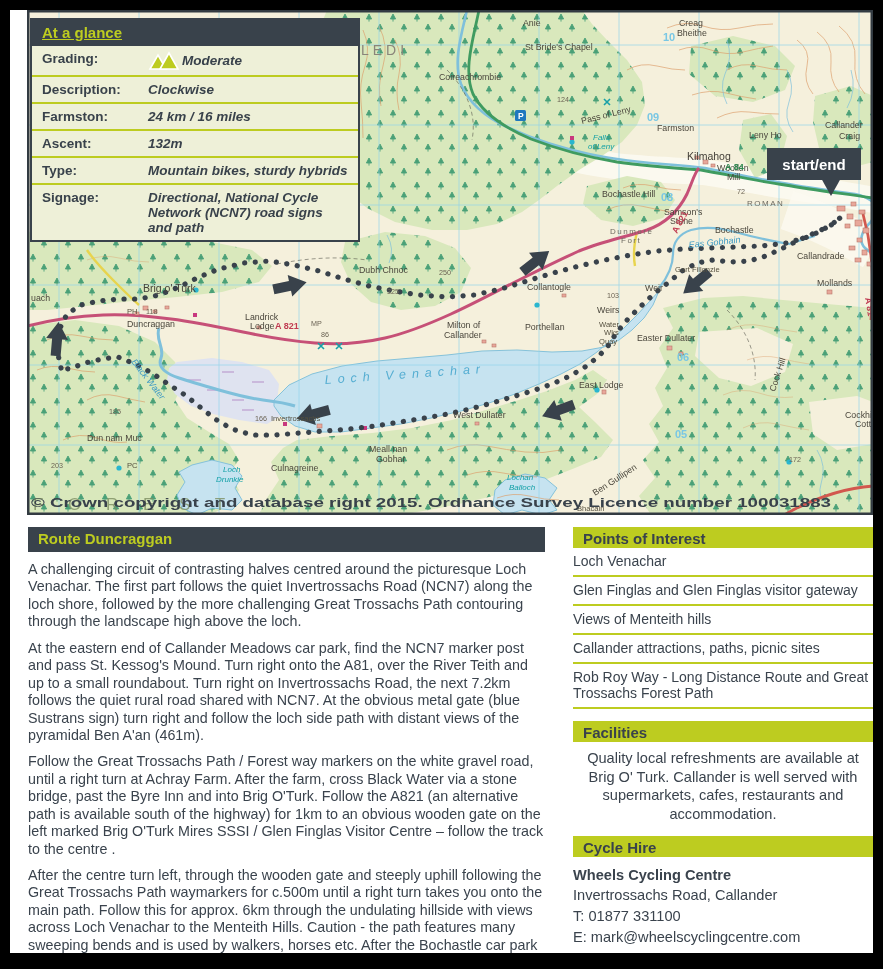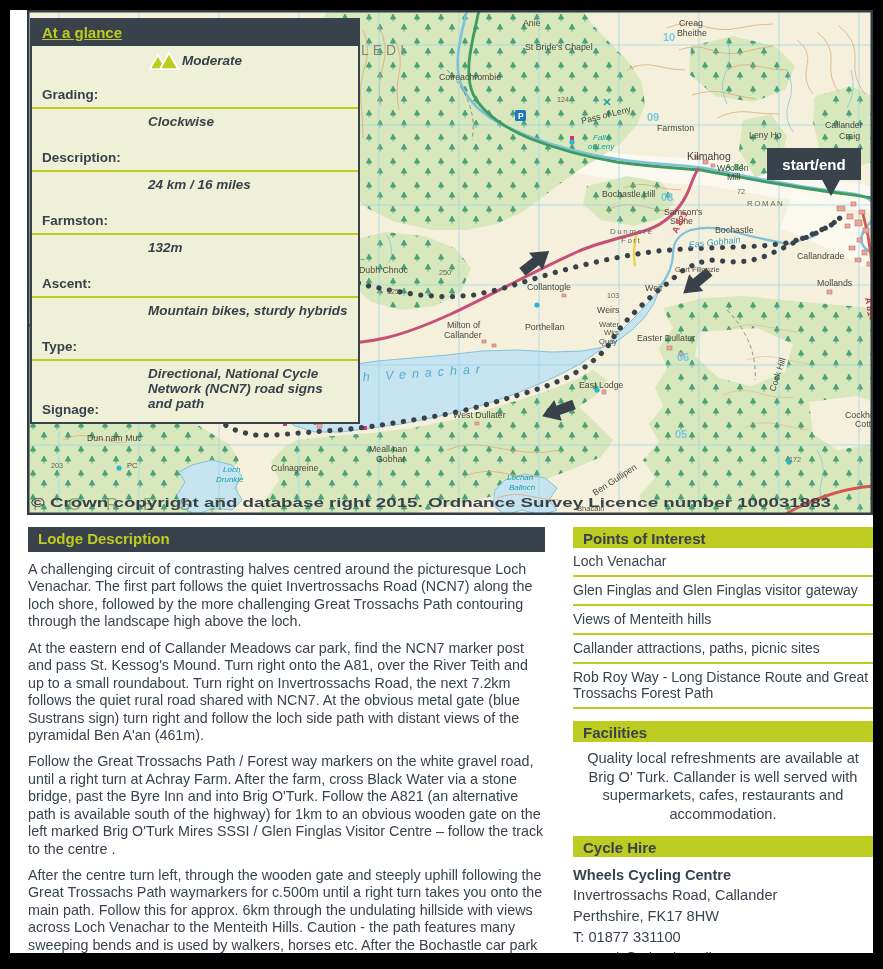--- a/index.html
+++ b/index.html
@@ -27,21 +27,21 @@
   .copyright{font-size:13.5px;font-weight:bold;fill:#39424b;}
   .startend-text{font-size:15px;font-weight:bold;fill:#ffffff;}
   
   .glance{position:absolute;left:30px;top:18px;width:330px;background:#eef0d8;
           border:2px solid #39424b;z-index:10;box-sizing:border-box;}
   .glance-header{background:#39424b;color:#bdcc20;font-weight:bold;font-size:15px;
                  padding:4px 10px 5px;text-decoration:underline;}
   .glance-row{display:flex;align-items:flex-start;padding:5px 10px;font-size:13.5px;
               color:#39424b;font-weight:bold;}
   .glance-row + .glance-row{border-top:2px solid #bdcc20;}
-  .glance-label{width:106px;flex:none;margin-top:36px;}
+  .glance-label{width:106px;flex:none;}
   .glance-value{flex:1;font-style:italic;}
   .glance-value.with-icon{display:flex;align-items:center;}
   
   .left-col{position:absolute;left:28px;top:527px;width:517px;}
   .right-col{position:absolute;left:573px;top:527px;width:300px;}
   .bar-dark{background:#39424b;color:#bdcc20;font-weight:bold;font-size:15px;
             padding:3px 10px 5px;}
   .bar-lime{background:#bdcc20;color:#39424b;font-weight:bold;font-size:15px;
             padding:3px 10px 1px;}
   .left-col p{font-size:14.3px;line-height:1.22;color:#3a434d;margin:9px 0 0;}
@@ -361,21 +361,21 @@
         <div class="glance-value">Mountain bikes, sturdy hybrids</div>
       </div>
       <div class="glance-row">
         <div class="glance-label">Signage:</div>
         <div class="glance-value">Directional, National Cycle Network (NCN7) road signs and path</div>
       </div>
     </div>
 </div>
 
 <div class="left-col">
-  <div class="bar-dark">Lodge Description</div>
+  <div class="bar-dark">Route Duncraggan</div>
   <div>
       <p>A challenging circuit of contrasting halves centred around the picturesque Loch Venachar. The first part follows the quiet Invertrossachs Road (NCN7) along the loch shore, followed by the more challenging Great Trossachs Path contouring through the landscape high above the loch.</p>
       <p>At the eastern end of Callander Meadows car park, find the NCN7 marker post and pass St. Kessog's Mound. Turn right onto the A81, over the River Teith and up to a small roundabout. Turn right on Invertrossachs Road, the next 7.2km follows the quiet rural road shared with NCN7. At the obvious metal gate (blue Sustrans sign) turn right and follow the loch side path with distant views of the pyramidal Ben A'an (461m).</p>
       <p>Follow the Great Trossachs Path / Forest way markers on the white gravel road, until a right turn at Achray Farm. After the farm, cross Black Water via a stone bridge, past the Byre Inn and into Brig O'Turk.  Follow the A821 (an alternative path is available south of the highway) for 1km to an obvious wooden gate on the left marked Brig O'Turk Mires SSSI / Glen Finglas Visitor Centre – follow the track to the centre .</p>
       <p>After the centre turn left, through the wooden gate and steeply uphill following the Great Trossachs Path waymarkers for c.500m until a right turn takes you onto the main path. Follow this for approx. 6km through the undulating hillside with views across Loch Venachar to the Menteith Hills. Caution - the path features many sweeping bends and is used by walkers, horses etc. After the Bochastle car park turn left on the A821, and after 100m</p>
     </div>
 </div>
 
 <div class="right-col">
   <div class="bar-lime">Points of Interest</div>
@@ -388,20 +388,19 @@
     </div>
 
   <div class="bar-lime" style="margin-top:12px">Facilities</div>
   <div class="fac-text">Quality local refreshments are available at Brig O' Turk. Callander is well served with supermarkets, cafes, restaurants and accommodation.</div>
 
   <div class="bar-lime">Cycle Hire</div>
   <div class="hire">
     <div class="name">Wheels Cycling Centre</div>
     <div>
         <div>Invertrossachs Road, Callander</div>
-        <div>Perthshire, FK17 8HW</div>
         <div>T: 01877 331100</div>
         <div>E: mark@wheelscyclingcentre.com</div>
       </div>
   </div>
 </div>
 
 <div class="frame"></div>
 
 </body></html>

